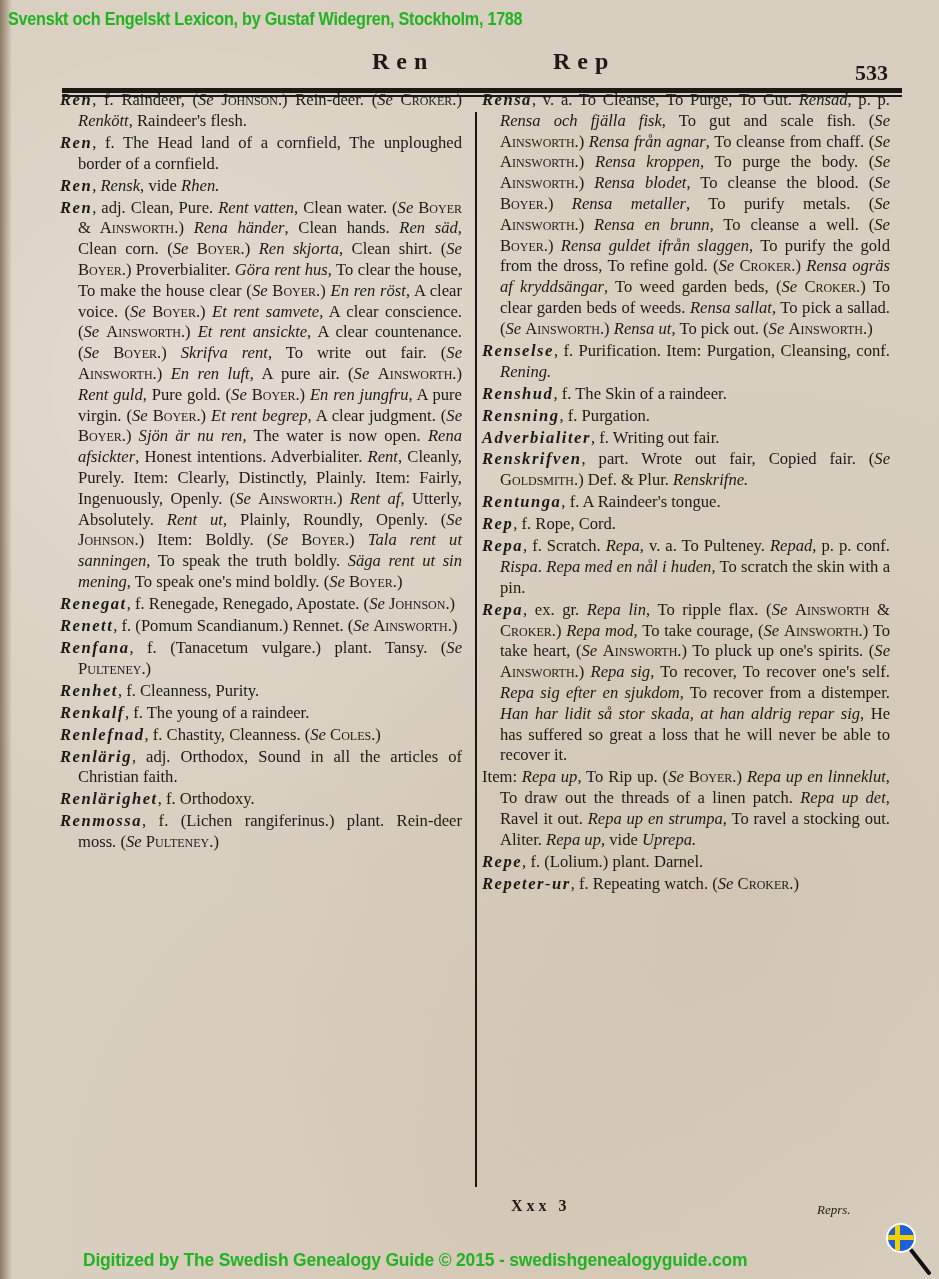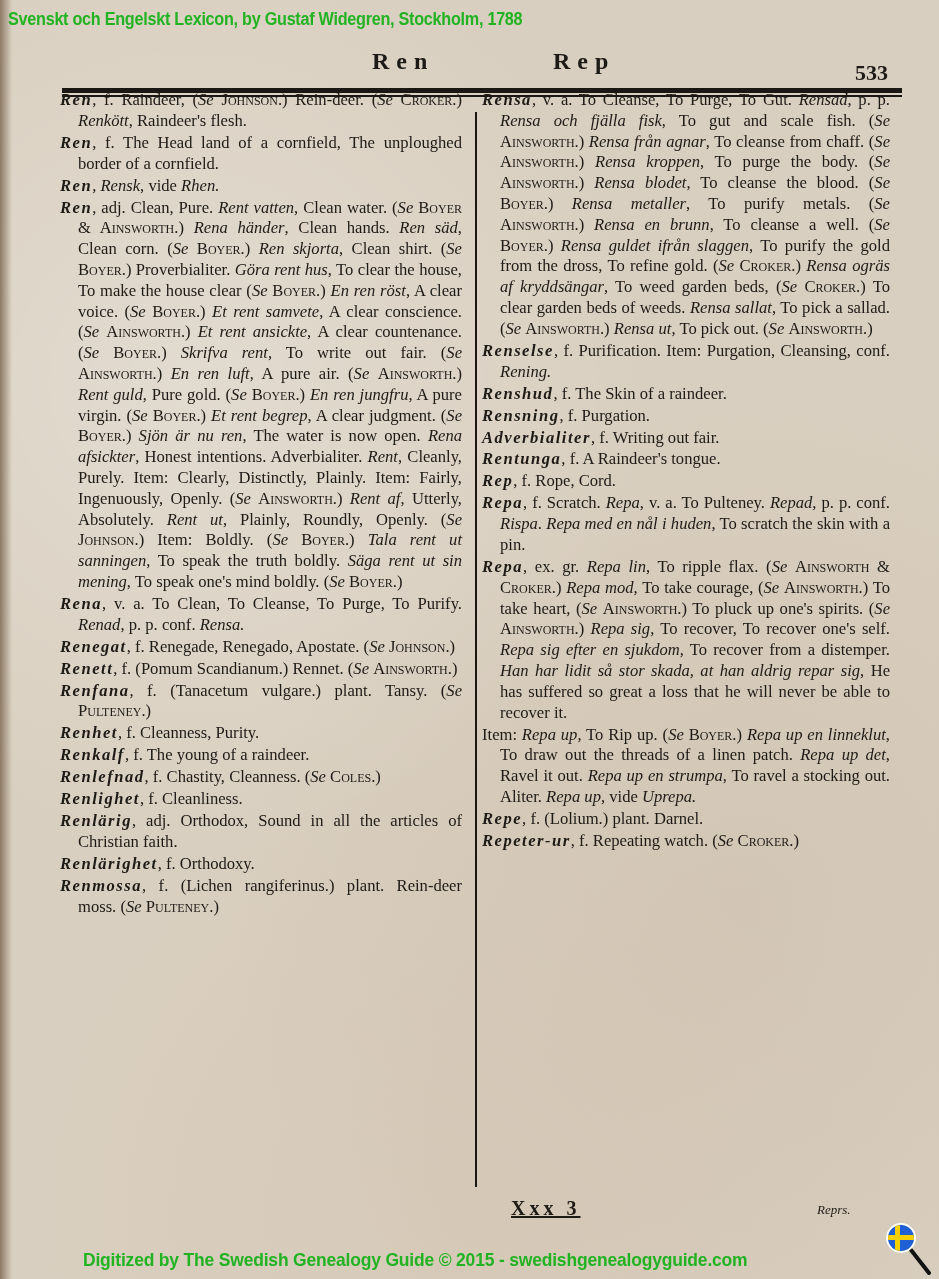--- a/index.html
+++ b/index.html
@@ -44,21 +44,21 @@
   .column {
     position: absolute; top: 90px; font-size: 16.6px; line-height: 20.8px;
     text-align: justify;
   }
   .col-left { left: 60px; width: 402px; }
   .col-right { left: 482px; width: 408px; }
   .entry { margin: 0 0 1.2px 0; padding-left: 18px; text-indent: -18px; }
   .hw { font-style: italic; font-weight: bold; letter-spacing: 1.5px; }
   .it { font-style: italic; }
   .sc { font-variant: small-caps; }
-  .signature { position: absolute; left: 511px; top: 1197px; font-size: 20px; font-weight: bold; letter-spacing: 4px; text-decoration: underline; }
+  .signature { position: absolute; left: 511px; top: 1197px; font-size: 16px; font-weight: bold; letter-spacing: 4px; }
   .catchword { position: absolute; left: 817px; top: 1202px; font-size: 13px; font-style: italic; }
   .credit {
     position: absolute; left: 83px; top: 1249px;
     font-family: "Liberation Sans", "DejaVu Sans", sans-serif;
     font-size: 19px; color: #22b322; font-weight: bold; letter-spacing: -0.2px;
     transform: scaleX(0.92); transform-origin: left;
   }
   .logo { position: absolute; left: 883px; top: 1220px; width: 50px; height: 56px; }
 </style>
 </head>
@@ -76,38 +76,37 @@
 
 <div class="rule-top"></div>
 <div class="rule-bottom"></div>
 <div class="col-divider"></div>
 
 <div class="column col-left" id="col-left">
     <p class="entry"><span class="hw">Ren</span><span>, f. Raindeer, (</span><span class="it">Se</span><span> </span><span class="sc">Johnson.</span><span>) Rein-deer. (</span><span class="it">Se</span><span> </span><span class="sc">Croker.</span><span>) </span><span class="it">Renkött</span><span>, Raindeer's flesh.</span></p>
     <p class="entry"><span class="hw">Ren</span><span>, f. The Head land of a cornfield, The unploughed border of a cornfield.</span></p>
     <p class="entry"><span class="hw">Ren</span><span>, </span><span class="it">Rensk</span><span>, vide </span><span class="it">Rhen.</span></p>
     <p class="entry"><span class="hw">Ren</span><span>, adj. Clean, Pure. </span><span class="it">Rent vatten</span><span>, Clean water. (</span><span class="it">Se</span><span> </span><span class="sc">Boyer &amp; Ainsworth.</span><span>) </span><span class="it">Rena händer</span><span>, Clean hands. </span><span class="it">Ren säd</span><span>, Clean corn. (</span><span class="it">Se</span><span> </span><span class="sc">Boyer.</span><span>) </span><span class="it">Ren skjorta</span><span>, Clean shirt. (</span><span class="it">Se</span><span> </span><span class="sc">Boyer.</span><span>) Proverbialiter. </span><span class="it">Göra rent hus</span><span>, To clear the house, To make the house clear (</span><span class="it">Se</span><span> </span><span class="sc">Boyer.</span><span>) </span><span class="it">En ren röst</span><span>, A clear voice. (</span><span class="it">Se</span><span> </span><span class="sc">Boyer.</span><span>) </span><span class="it">Et rent samvete</span><span>, A clear conscience. (</span><span class="it">Se</span><span> </span><span class="sc">Ainsworth.</span><span>) </span><span class="it">Et rent ansickte</span><span>, A clear countenance. (</span><span class="it">Se</span><span> </span><span class="sc">Boyer.</span><span>) </span><span class="it">Skrifva rent</span><span>, To write out fair. (</span><span class="it">Se</span><span> </span><span class="sc">Ainsworth.</span><span>) </span><span class="it">En ren luft</span><span>, A pure air. (</span><span class="it">Se</span><span> </span><span class="sc">Ainsworth.</span><span>) </span><span class="it">Rent guld</span><span>, Pure gold. (</span><span class="it">Se</span><span> </span><span class="sc">Boyer.</span><span>) </span><span class="it">En ren jungfru</span><span>, A pure virgin. (</span><span class="it">Se</span><span> </span><span class="sc">Boyer.</span><span>) </span><span class="it">Et rent begrep</span><span>, A clear judgment. (</span><span class="it">Se</span><span> </span><span class="sc">Boyer.</span><span>) </span><span class="it">Sjön är nu ren</span><span>, The water is now open. </span><span class="it">Rena afsickter</span><span>, Honest intentions. Adverbialiter. </span><span class="it">Rent</span><span>, Cleanly, Purely. Item: Clearly, Distinctly, Plainly. Item: Fairly, Ingenuously, Openly. (</span><span class="it">Se</span><span> </span><span class="sc">Ainsworth.</span><span>) </span><span class="it">Rent af</span><span>, Utterly, Absolutely. </span><span class="it">Rent ut</span><span>, Plainly, Roundly, Openly. (</span><span class="it">Se</span><span> </span><span class="sc">Johnson.</span><span>) Item: Boldly. (</span><span class="it">Se</span><span> </span><span class="sc">Boyer.</span><span>) </span><span class="it">Tala rent ut sanningen</span><span>, To speak the truth boldly. </span><span class="it">Säga rent ut sin mening</span><span>, To speak one's mind boldly. (</span><span class="it">Se</span><span> </span><span class="sc">Boyer.</span><span>)</span></p>
-    <p class="entry"><span class="hw">Rena</span><span>, v. a. To Clean, To Cleanse, To Purge, To Purify. </span><span class="it">Renad</span><span>, p. p. conf. </span><span class="it">Rensa.</span></p>
     <p class="entry"><span class="hw">Renegat</span><span>, f. Renegade, Renegado, Apostate. (</span><span class="it">Se</span><span> </span><span class="sc">Johnson.</span><span>)</span></p>
     <p class="entry"><span class="hw">Renett</span><span>, f. (Pomum Scandianum.) Rennet. (</span><span class="it">Se</span><span> </span><span class="sc">Ainsworth.</span><span>)</span></p>
     <p class="entry"><span class="hw">Renfana</span><span>, f. (Tanacetum vulgare.) plant. Tansy. (</span><span class="it">Se</span><span> </span><span class="sc">Pulteney.</span><span>)</span></p>
     <p class="entry"><span class="hw">Renhet</span><span>, f. Cleanness, Purity.</span></p>
     <p class="entry"><span class="hw">Renkalf</span><span>, f. The young of a raindeer.</span></p>
     <p class="entry"><span class="hw">Renlefnad</span><span>, f. Chastity, Cleanness. (</span><span class="it">Se</span><span> </span><span class="sc">Coles.</span><span>)</span></p>
-    <p class="entry"><span class="hw">Renlighet</span><span>, f. Cleanliness.</span></p>
     <p class="entry"><span class="hw">Renlärig</span><span>, adj. Orthodox, Sound in all the articles of Christian faith.</span></p>
     <p class="entry"><span class="hw">Renlärighet</span><span>, f. Orthodoxy.</span></p>
     <p class="entry"><span class="hw">Renmossa</span><span>, f. (Lichen rangiferinus.) plant. Rein-deer moss. (</span><span class="it">Se</span><span> </span><span class="sc">Pulteney.</span><span>)</span></p>
   </div>
 <div class="column col-right" id="col-right">
     <p class="entry"><span class="hw">Rensa</span><span>, v. a. To Cleanse, To Purge, To Gut. </span><span class="it">Rensad</span><span>, p. p. </span><span class="it">Rensa och fjälla fisk</span><span>, To gut and scale fish. (</span><span class="it">Se</span><span> </span><span class="sc">Ainsworth.</span><span>) </span><span class="it">Rensa från agnar</span><span>, To cleanse from chaff. (</span><span class="it">Se</span><span> </span><span class="sc">Ainsworth.</span><span>) </span><span class="it">Rensa kroppen</span><span>, To purge the body. (</span><span class="it">Se</span><span> </span><span class="sc">Ainsworth.</span><span>) </span><span class="it">Rensa blodet</span><span>, To cleanse the blood. (</span><span class="it">Se</span><span> </span><span class="sc">Boyer.</span><span>) </span><span class="it">Rensa metaller</span><span>, To purify metals. (</span><span class="it">Se</span><span> </span><span class="sc">Ainsworth.</span><span>) </span><span class="it">Rensa en brunn</span><span>, To cleanse a well. (</span><span class="it">Se</span><span> </span><span class="sc">Boyer.</span><span>) </span><span class="it">Rensa guldet ifrån slaggen</span><span>, To purify the gold from the dross, To refine gold. (</span><span class="it">Se</span><span> </span><span class="sc">Croker.</span><span>) </span><span class="it">Rensa ogräs af kryddsängar</span><span>, To weed garden beds, (</span><span class="it">Se</span><span> </span><span class="sc">Croker.</span><span>) To clear garden beds of weeds. </span><span class="it">Rensa sallat</span><span>, To pick a sallad. (</span><span class="it">Se</span><span> </span><span class="sc">Ainsworth.</span><span>) </span><span class="it">Rensa ut</span><span>, To pick out. (</span><span class="it">Se</span><span> </span><span class="sc">Ainsworth.</span><span>)</span></p>
     <p class="entry"><span class="hw">Renselse</span><span>, f. Purification. Item: Purgation, Cleansing, conf. </span><span class="it">Rening.</span></p>
     <p class="entry"><span class="hw">Renshud</span><span>, f. The Skin of a raindeer.</span></p>
     <p class="entry"><span class="hw">Rensning</span><span>, f. Purgation.</span></p>
     <p class="entry"><span class="hw">Adverbialiter</span><span>, f. Writing out fair.</span></p>
+    <p class="entry"><span class="hw">Renskrifven</span><span>, part. Wrote out fair, Copied fair. (</span><span class="it">Se</span><span> </span><span class="sc">Goldsmith.</span><span>) Def. &amp; Plur. </span><span class="it">Renskrifne.</span></p>
     <p class="entry"><span class="hw">Rentunga</span><span>, f. A Raindeer's tongue.</span></p>
     <p class="entry"><span class="hw">Rep</span><span>, f. Rope, Cord.</span></p>
     <p class="entry"><span class="hw">Repa</span><span>, f. Scratch. </span><span class="it">Repa</span><span>, v. a. To Pulteney. </span><span class="it">Repad</span><span>, p. p. conf. </span><span class="it">Rispa</span><span>. </span><span class="it">Repa med en nål i huden</span><span>, To scratch the skin with a pin.</span></p>
     <p class="entry"><span class="hw">Repa</span><span>, ex. gr. </span><span class="it">Repa lin</span><span>, To ripple flax. (</span><span class="it">Se</span><span> </span><span class="sc">Ainsworth &amp; Croker.</span><span>) </span><span class="it">Repa mod</span><span>, To take courage, (</span><span class="it">Se</span><span> </span><span class="sc">Ainsworth.</span><span>) To take heart, (</span><span class="it">Se</span><span> </span><span class="sc">Ainsworth.</span><span>) To pluck up one's spirits. (</span><span class="it">Se</span><span> </span><span class="sc">Ainsworth.</span><span>) </span><span class="it">Repa sig</span><span>, To recover, To recover one's self. </span><span class="it">Repa sig efter en sjukdom</span><span>, To recover from a distemper. </span><span class="it">Han har lidit så stor skada, at han aldrig repar sig</span><span>, He has suffered so great a loss that he will never be able to recover it.</span></p>
     <p class="entry"><span>Item: </span><span class="it">Repa up</span><span>, To Rip up. (</span><span class="it">Se</span><span> </span><span class="sc">Boyer.</span><span>) </span><span class="it">Repa up en linneklut</span><span>, To draw out the threads of a linen patch. </span><span class="it">Repa up det</span><span>, Ravel it out. </span><span class="it">Repa up en strumpa</span><span>, To ravel a stocking out. Aliter. </span><span class="it">Repa up</span><span>, vide </span><span class="it">Uprepa.</span></p>
     <p class="entry"><span class="hw">Repe</span><span>, f. (Lolium.) plant. Darnel.</span></p>
     <p class="entry"><span class="hw">Repeter-ur</span><span>, f. Repeating watch. (</span><span class="it">Se</span><span> </span><span class="sc">Croker.</span><span>)</span></p>
   </div>
 
 <div class="signature">Xxx 3</div>

